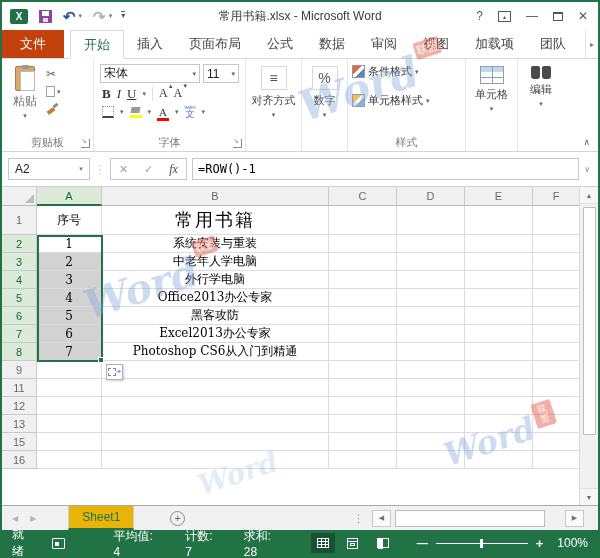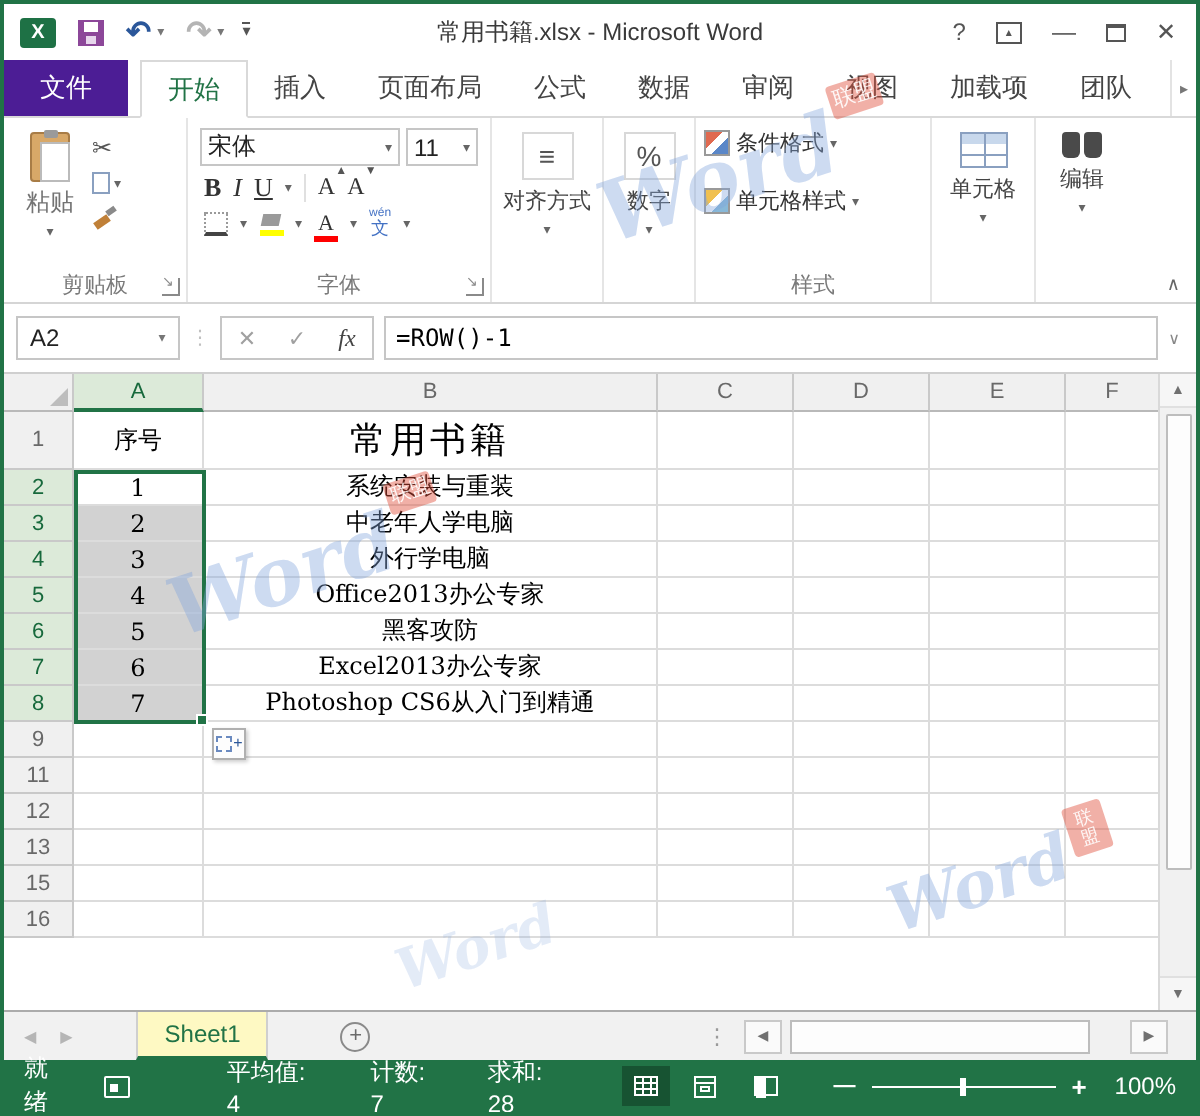--- a/index.html
+++ b/index.html
@@ -22,21 +22,21 @@
   .title-center{position:absolute;left:0;right:0;text-align:center;font-size:12px;color:#3a3a3a}
   .wincontrols{margin-left:auto;display:flex;align-items:center;gap:15px;padding-right:10px;z-index:2}
   .wc{color:#555;font-size:12px;line-height:1}
   .ribbondisp{width:13px;height:11px;border:1px solid #555;display:flex;align-items:center;justify-content:center;
     font-size:6px;color:#555}
   .maxbox{width:10px;height:9px;border:1px solid #555;border-top:2px solid #555}
 
   
   .tabrow{height:29px;display:flex;align-items:stretch;border-bottom:1px solid #d9d9d9;background:#fff}
   .tab{display:flex;align-items:center;padding:0 13px;font-size:13px;color:#444;cursor:default}
-  .tab.file{background:#4c1d95;color:#fff;padding:12px 18px;margin-right:6px}
+  .tab.file{background:#c2410c;color:#fff;padding:12px 18px;margin-right:6px}
   .tab.active{background:#fff;border:1px solid #d9d9d9;border-bottom:1px solid #fff;margin-bottom:-1px;color:#217346}
   .tab-overflow{margin-left:auto;display:flex;align-items:center;padding:0 4px;color:#777;font-size:8px;
     border-left:1px solid #e3e3e3}
 
   
   .ribbon{height:93px;display:flex;background:#fff;position:relative;border-bottom:1px solid #d5d5d5}
   .rgroup{position:relative;border-right:1px solid #e5e5e5;padding:4px 2px 16px 2px}
   .gcaption{position:absolute;bottom:1px;left:0;right:0;text-align:center;font-size:11px;color:#7a7a7a}
   .launcher{position:absolute;right:3px;bottom:3px;width:9px;height:9px;border-right:1px solid #8a8a8a;
     border-bottom:1px solid #8a8a8a}
@@ -146,21 +146,21 @@
   .vscroll{position:absolute;right:0;top:0;bottom:0;width:19px;background:#f1f1f1;border-left:1px solid #d9d9d9;
     display:flex;flex-direction:column;align-items:center}
   .vs-btn{height:17px;width:100%;display:flex;align-items:center;justify-content:center;font-size:7px;color:#707070;
     background:#f6f6f6;border-bottom:1px solid #e0e0e0}
   .vs-btn.bottom{margin-top:auto;border-top:1px solid #e0e0e0;border-bottom:none}
   .vs-thumb{margin-top:3px;width:13px;height:228px;background:#fdfdfd;border:1px solid #bdbdbd;border-radius:1px}
 
   
   .sheetbar{height:25px;background:#f1f1f1;border-top:1px solid #ababab;display:flex;align-items:stretch}
   .snav{display:flex;align-items:center;gap:12px;padding:0 10px;color:#b5b5b5;font-size:8px}
-  .sheettab{width:66px;margin-left:22px;background:#fef9c3;border-left:1px solid #cfcfcf;border-right:1px solid #cfcfcf;
+  .sheettab{width:66px;margin-left:22px;background:#eab308;border-left:1px solid #cfcfcf;border-right:1px solid #cfcfcf;
     border-bottom:2px solid #217346;display:flex;align-items:center;justify-content:center;
     font-size:12px;color:#217346}
   .addsheet{width:15px;height:15px;border:1px solid #8a8a8a;border-radius:50%;color:#6a6a6a;font-size:11px;
     display:flex;align-items:center;justify-content:center;align-self:center;margin-left:36px;line-height:1}
   .sb-split{align-self:center;margin-left:auto;color:#9a9a9a;font-size:11px}
   .hscroll{display:flex;align-items:center;gap:2px;margin:0 14px 0 8px;align-self:center}
   .hs-btn{width:19px;height:17px;border:1px solid #c9c9c9;background:#fafafa;display:flex;align-items:center;justify-content:center;
     font-size:7px;color:#707070}
   .hs-track{width:170px;height:17px;background:#f1f1f1;position:relative}
   .hs-thumb{position:absolute;left:2px;top:0;width:150px;height:17px;background:#fdfdfd;border:1px solid #bdbdbd}

